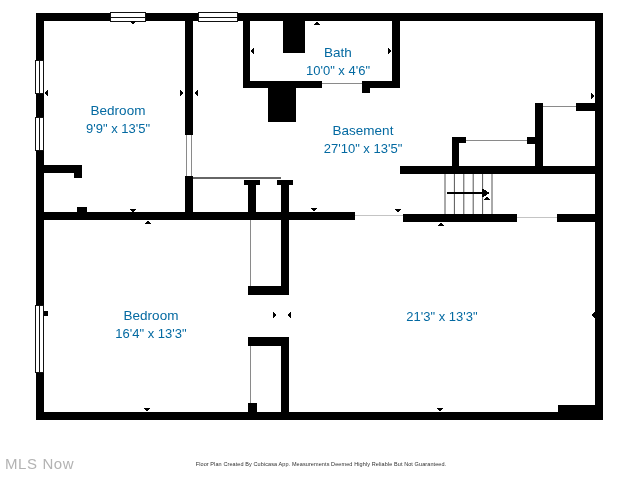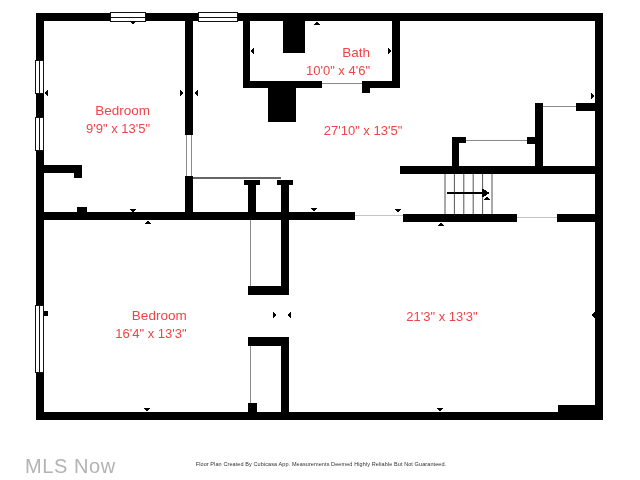--- a/index.html
+++ b/index.html
@@ -2,29 +2,28 @@
 <html><head>
 <meta charset="utf-8">
 <style>
   html,body{margin:0;padding:0;background:#fff;}
   .canvas{
     position:relative;width:640px;height:480px;background:#ffffff;
     font-family:"Liberation Sans",sans-serif;overflow:hidden;
   }
   .plan-svg{position:absolute;left:0;top:0;}
   .room-label{
-    position:absolute;transform:translateX(-50%);text-align:right;
-    color:#ef4444;font-size:13.5px;line-height:18px;white-space:nowrap;
+    position:absolute;transform:translateX(-50%);text-align:center;
+    color:#0369a1;font-size:13.5px;line-height:18px;white-space:nowrap;
   }
   .room-name{font-size:13.5px;}
   .room-dims{font-size:13px;}
   .watermark{
-    position:absolute;left:5px;top:455px;font-size:20px;color:#b3b3b3;
+    position:absolute;left:5px;top:455px;font-size:15px;color:#b3b3b3;
     letter-spacing:0.6px;
-    margin-left:20px;
   }
   .footer{
     position:absolute;left:321px;top:461px;transform:translateX(-50%);
     font-size:5.5px;color:#2f2f2f;white-space:nowrap;letter-spacing:0.1px;
   }
 </style>
 </head>
 <body>
 
 <div class="canvas">
@@ -161,20 +160,21 @@
     <div class="room-name">Bedroom</div>
     <div class="room-dims">9'9" x 13'5"</div>
   </div>
 
   <div class="room-label" style="left:338px;top:44px">
     <div class="room-name">Bath</div>
     <div class="room-dims">10'0" x 4'6"</div>
   </div>
 
   <div class="room-label" style="left:363px;top:122px">
+    <div class="room-name">Basement</div>
     <div class="room-dims">27'10" x 13'5"</div>
   </div>
 
   <div class="room-label" style="left:151px;top:307px">
     <div class="room-name">Bedroom</div>
     <div class="room-dims">16'4" x 13'3"</div>
   </div>
 
   <div class="room-label" style="left:442px;top:308px">
     <div class="room-dims">21'3" x 13'3"</div>

